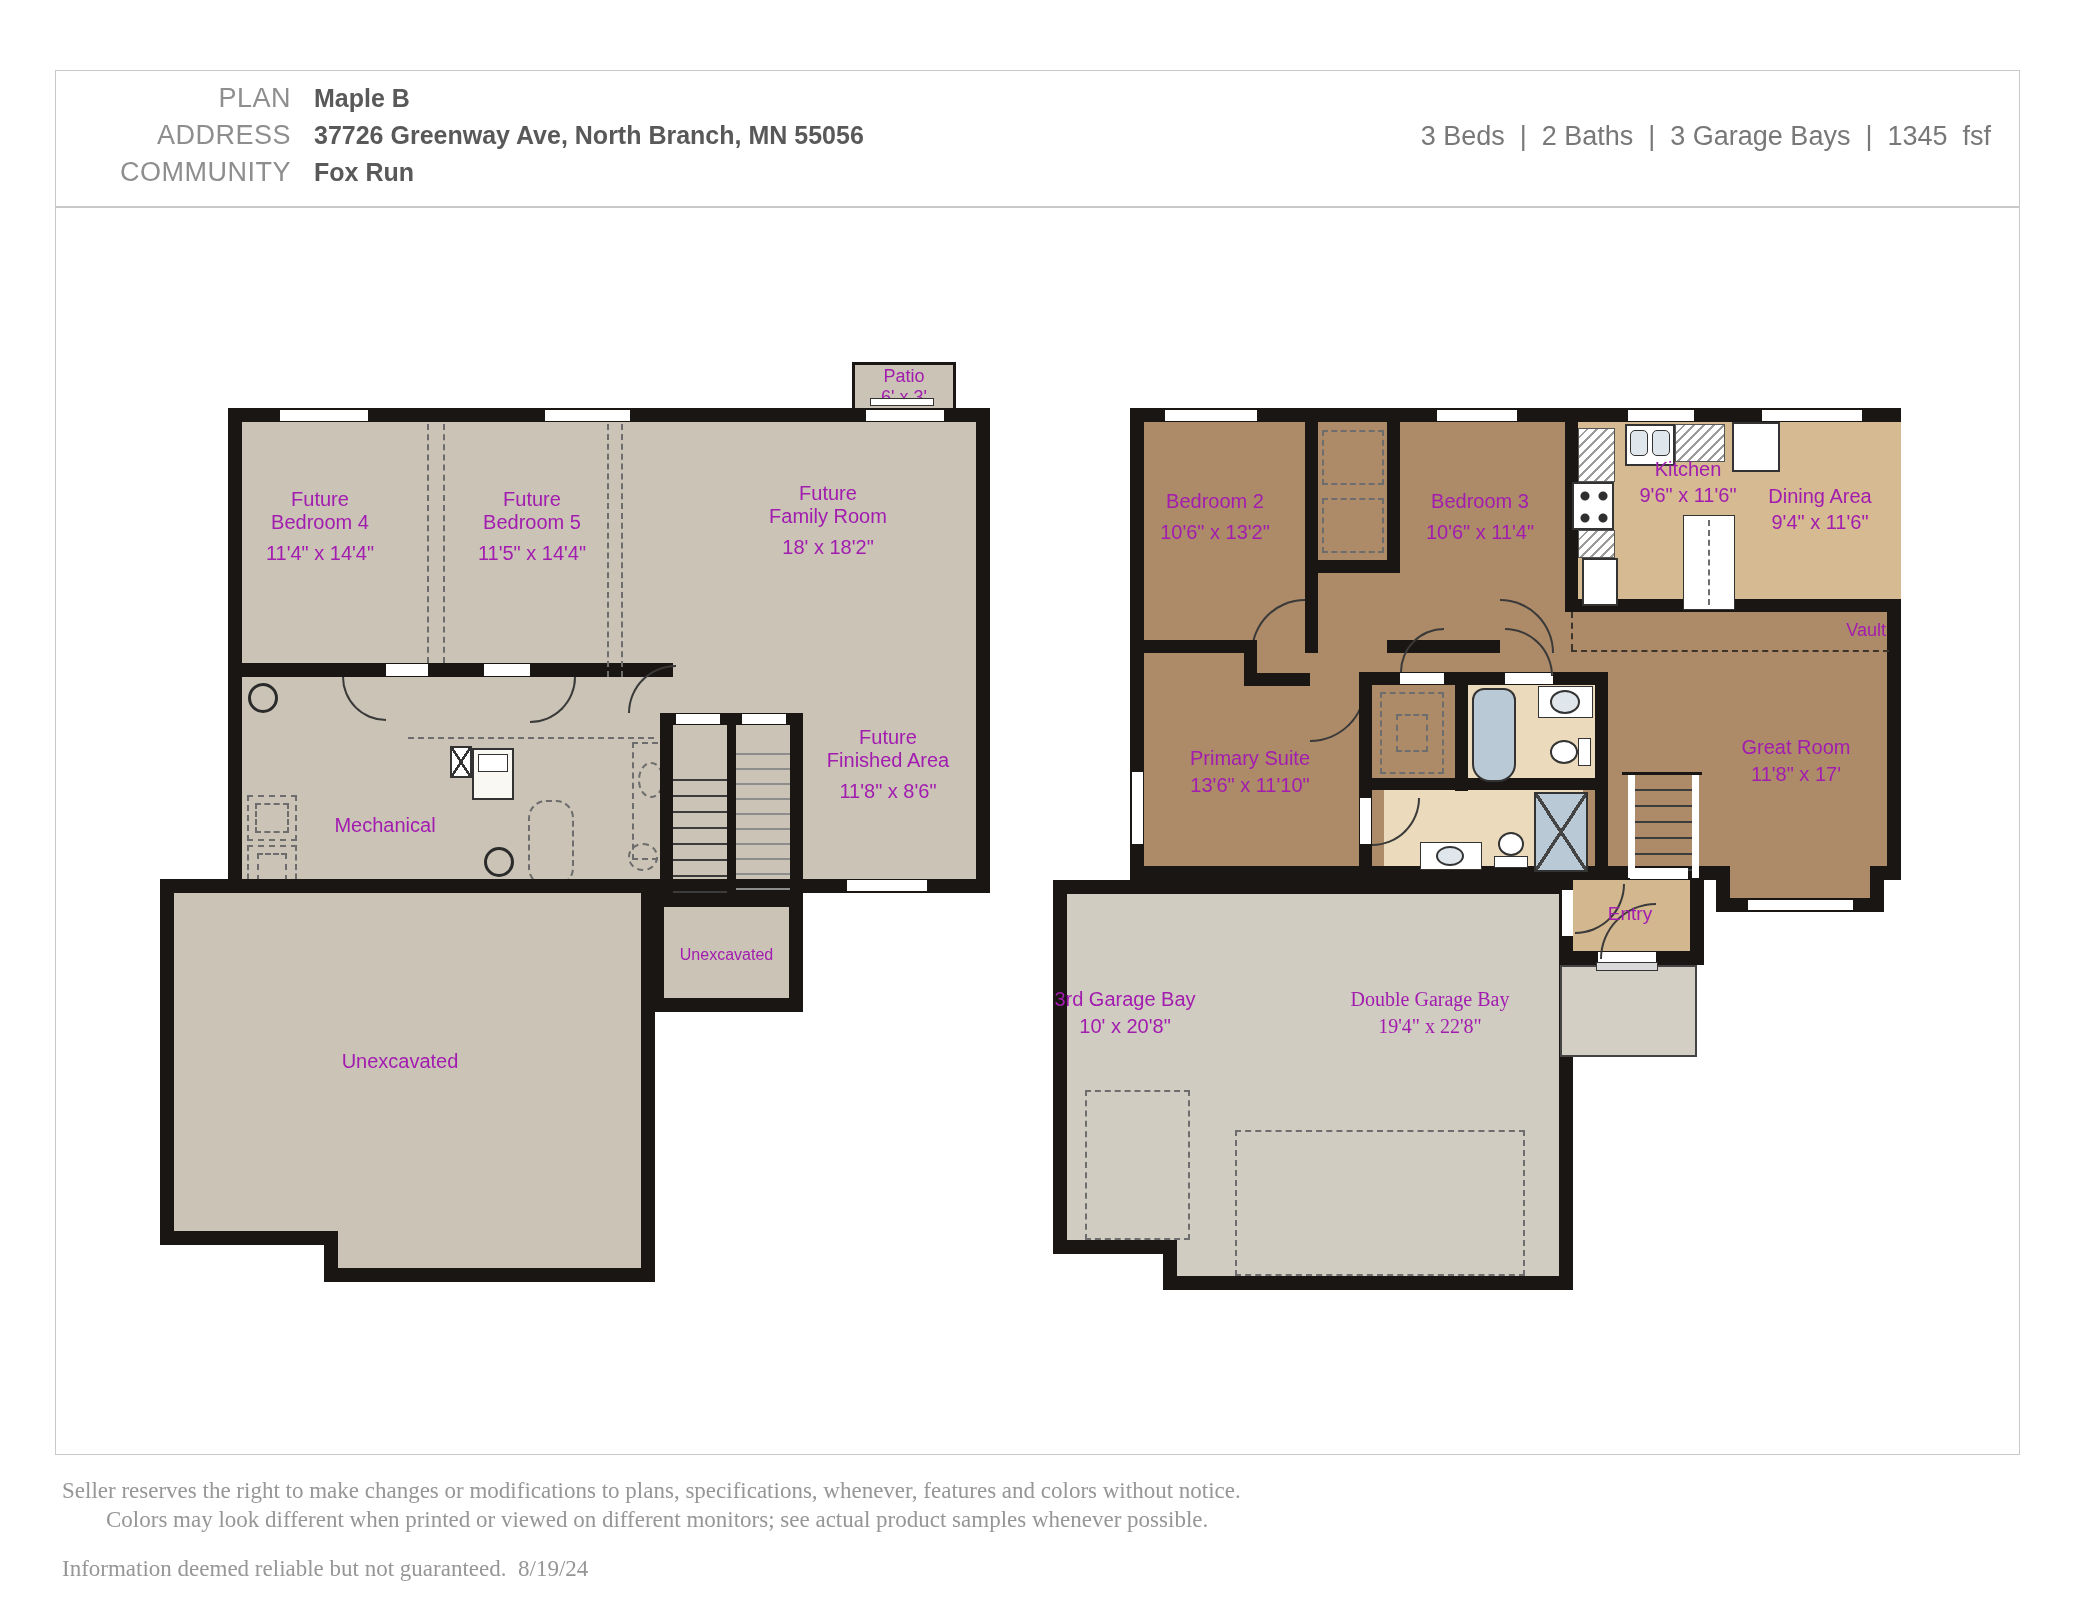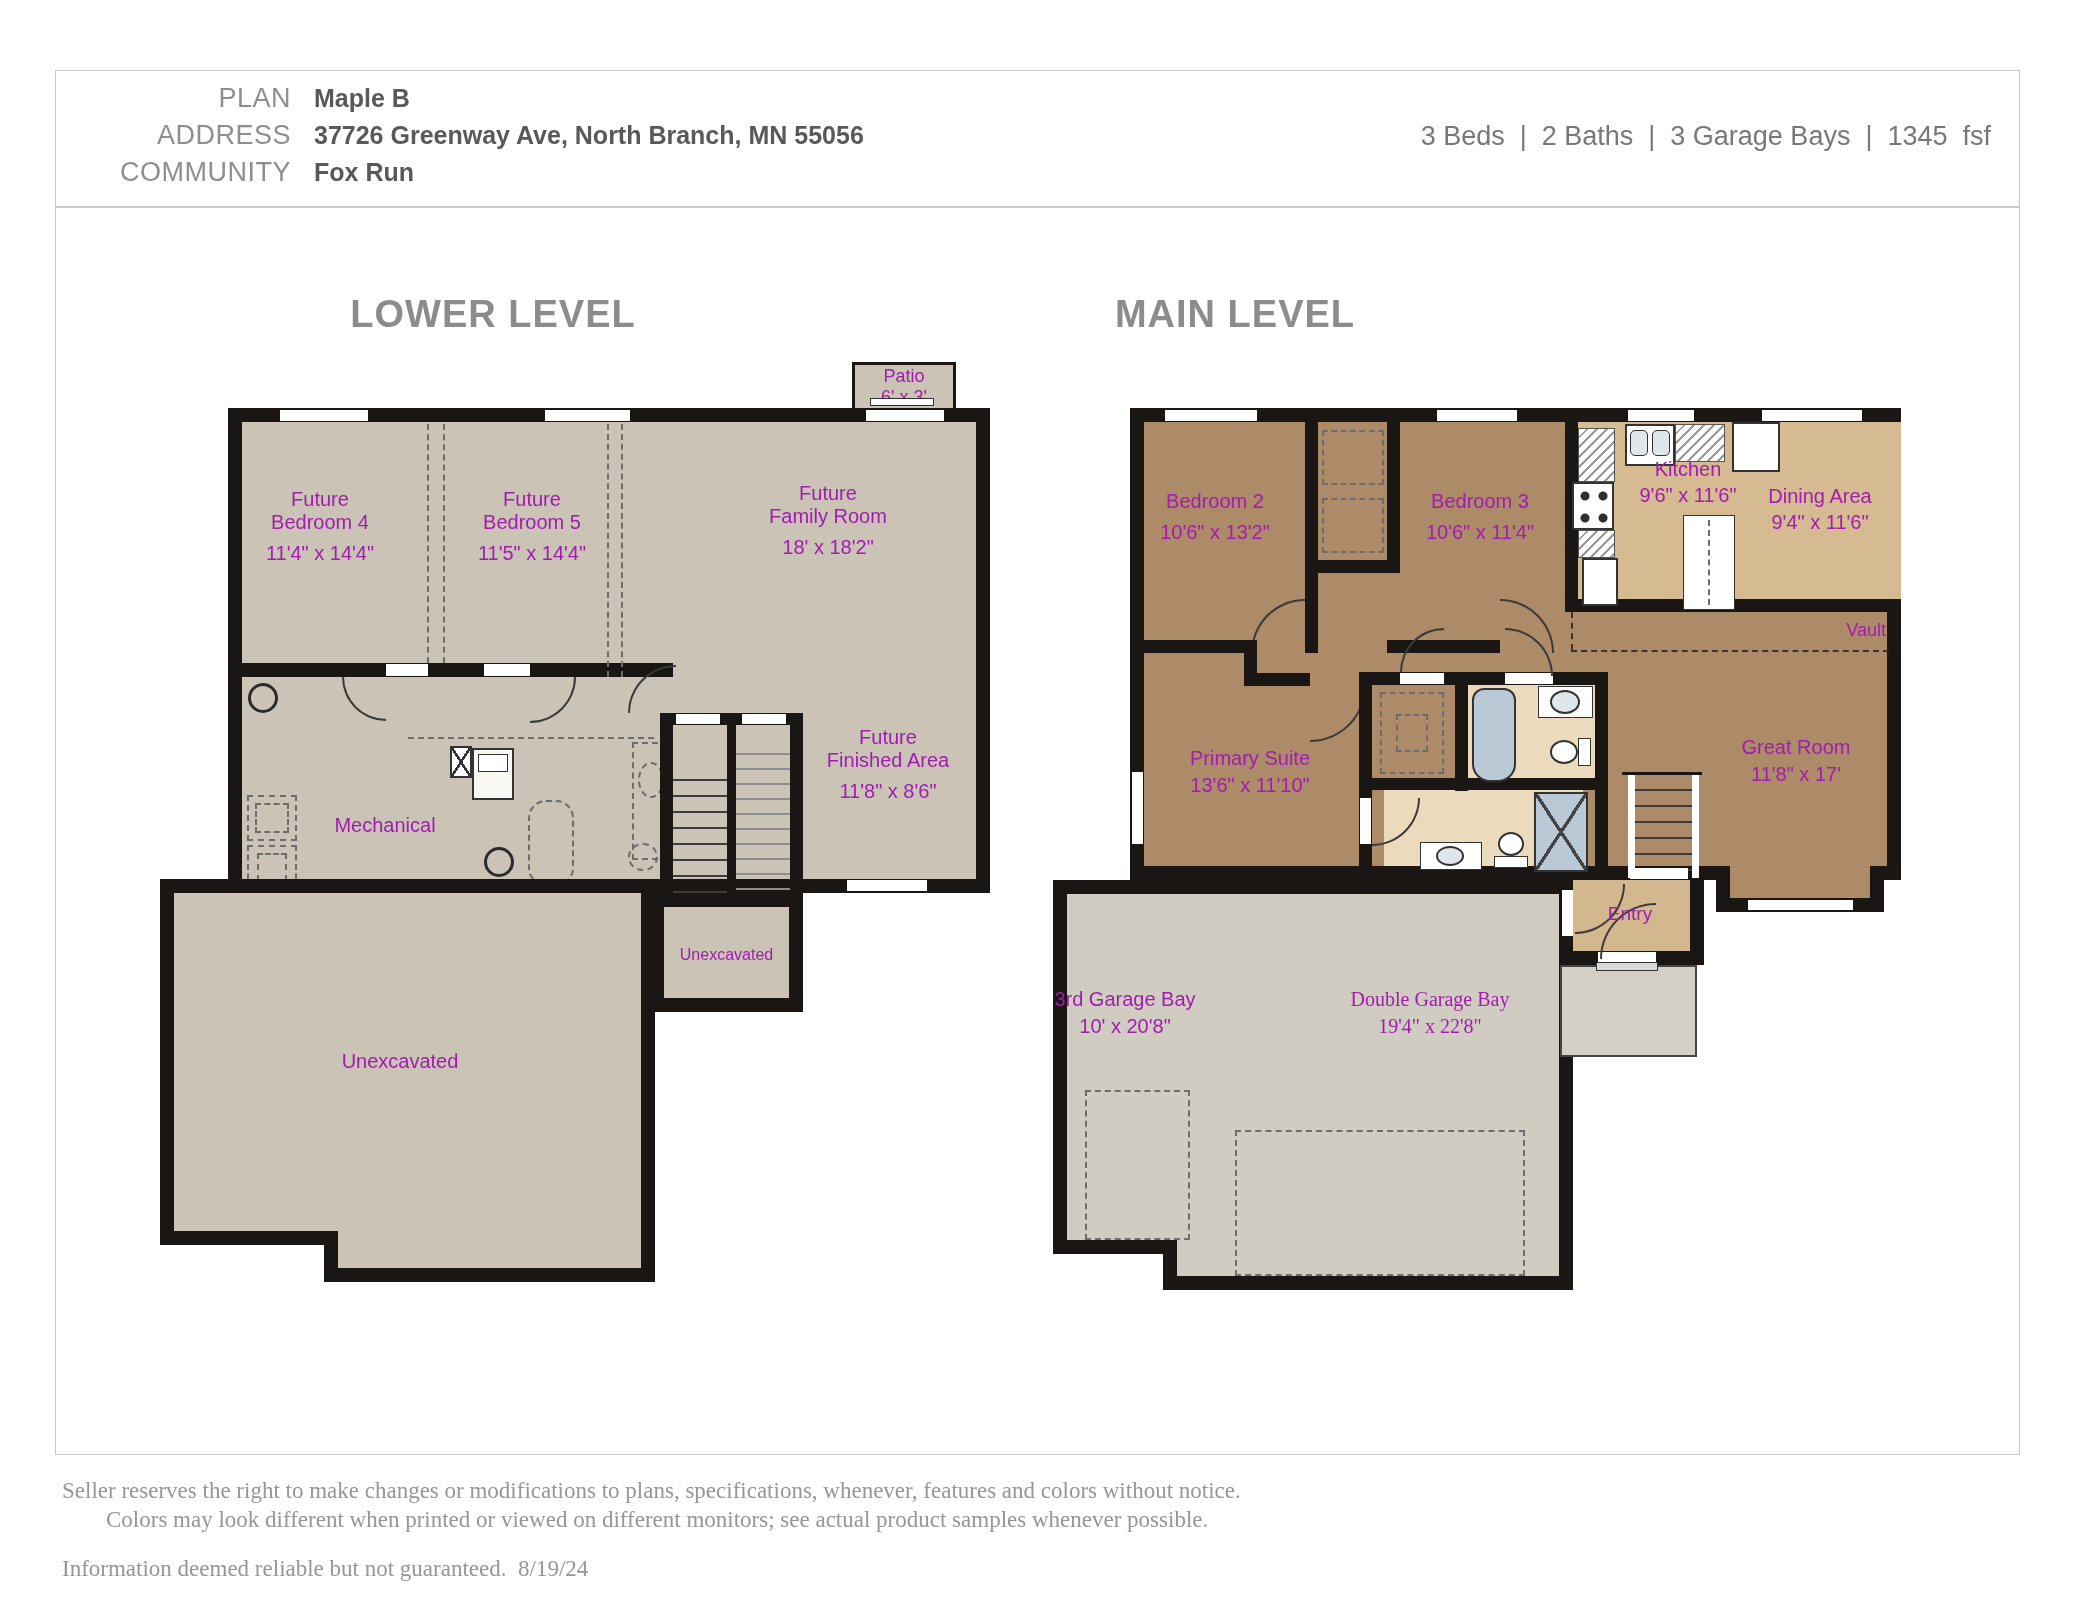--- a/index.html
+++ b/index.html
@@ -46,22 +46,20 @@
     <div class="hdr-label" style="left:20px;top:46px;width:215px;">ADDRESS</div>
     <div class="hdr-label" style="left:20px;top:83px;width:215px;">COMMUNITY</div>
     <div class="hdr-value" style="left:258px;top:9px;">Maple B</div>
     <div class="hdr-value" style="left:258px;top:46px;">37726 Greenway Ave, North Branch, MN 55056</div>
     <div class="hdr-value" style="left:258px;top:83px;">Fox Run</div>
     <div class="stats" style="right:28px;top:50px;">3 Beds  |  2 Baths  |  3 Garage Bays  |  1345  fsf</div>
   </div>
 
   <div class="card" style="left:55px;top:207px;width:1965px;height:1248px;"></div>
 
-  <div class="lvl-title" style="left:243px;top:293px;width:500px;">LOWER LEVEL</div>
-  <div class="lvl-title" style="left:985px;top:293px;width:500px;">MAIN LEVEL</div>
 
   <div class="room" style="left:852px;top:362px;width:104px;height:58px;background:#cac3b6;border:3px solid #1a1613;"></div>
   <div class="lbl" style="left:850px;top:366px;width:108px;font-size:18px;">
     <div>Patio</div>
     <div>6' x 3'</div>
   </div>
 
   <div class="room" style="left:228px;top:408px;width:762px;height:485px;background:#cac3b6;border:14px solid #1a1613;"></div>
 
   <div class="win" style="left:280px;top:410px;width:88px;height:11px;"></div>

